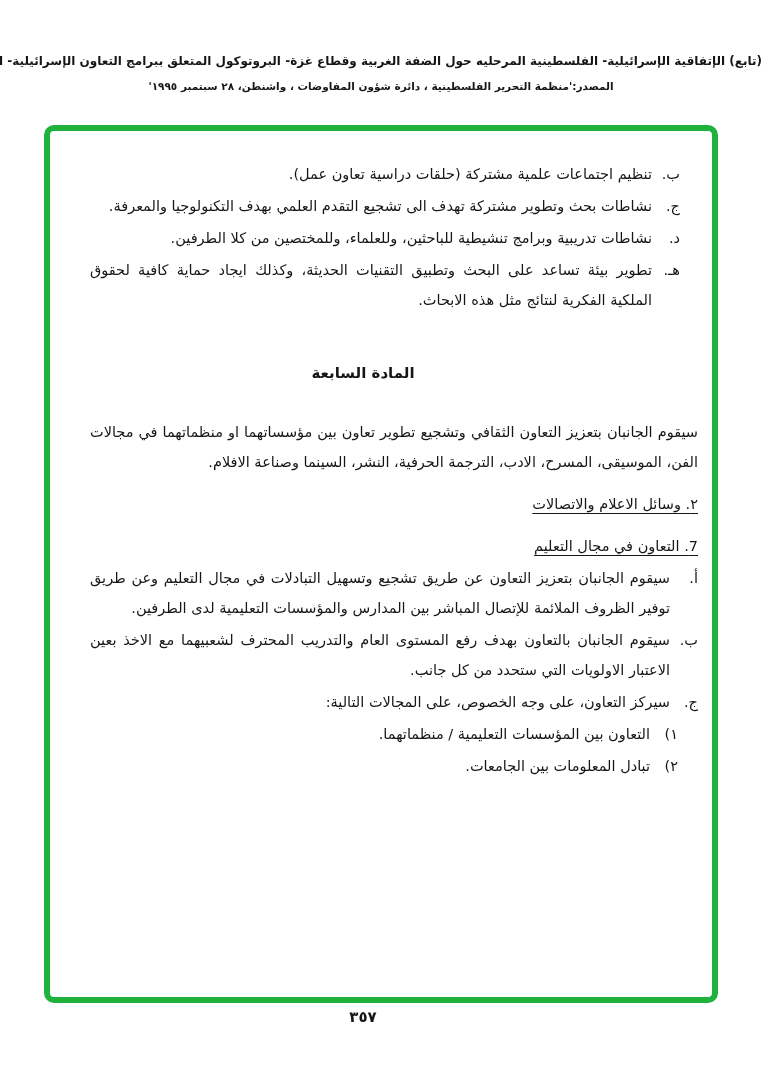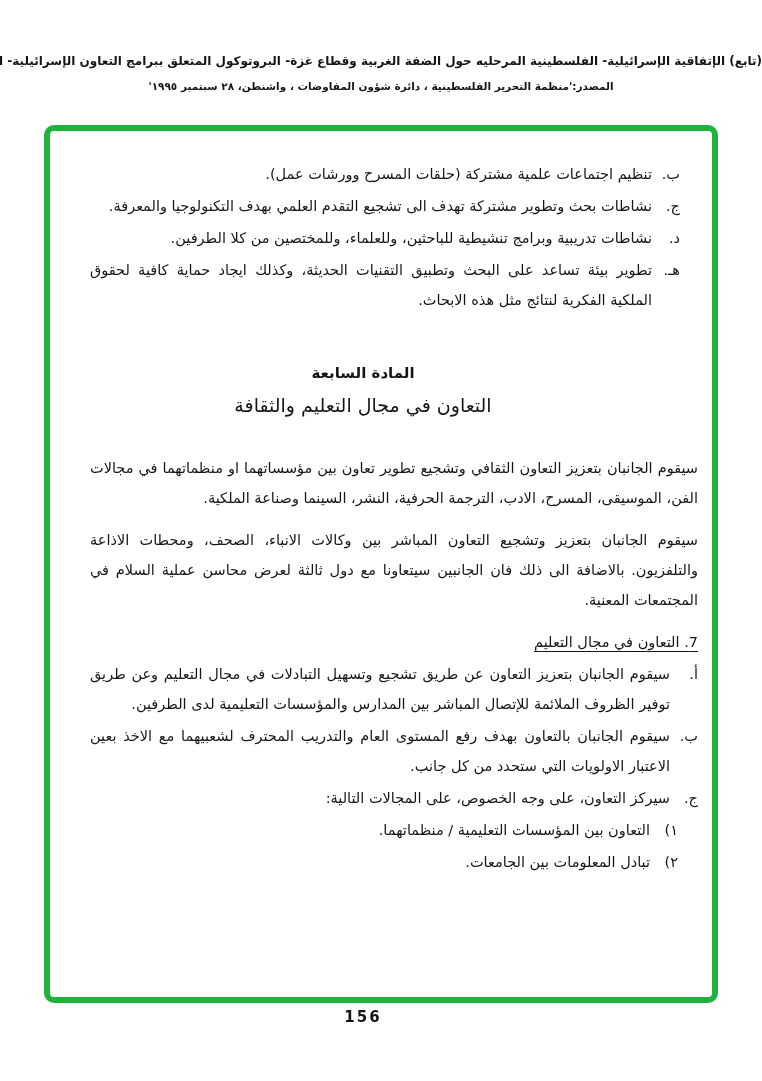--- a/index.html
+++ b/index.html
@@ -106,47 +106,46 @@
     <div class="line1">(تابع) الإتفاقية الإسرائيلية- الفلسطينية المرحليه حول الضفة الغربية وقطاع غزة- البروتوكول المتعلق ببرامج التعاون الإسرائيلية- الفلسطينية</div>
     <div class="line2">المصدر:'منظمة التحرير الفلسطينية ، دائرة شؤون المفاوضات ، واشنطن، ٢٨ سبتمبر ١٩٩٥'</div>
   </header>
 
   <div class="green-box" style="border-color: rgb(31, 178, 60);">
     <div class="box-content">
 
       <div class="top-list">
         <div class="li-row">
           <span class="marker">ب.</span>
-          <div class="txt">تنظيم اجتماعات علمية مشتركة (حلقات المسرح وورشات عمل).</div>
+          <div class="txt">تنظيم اجتماعات علمية مشتركة (حلقات دراسية تعاون عمل).</div>
         </div>
         <div class="li-row">
           <span class="marker">ج.</span>
           <div class="txt">نشاطات بحث وتطوير مشتركة تهدف الى تشجيع التقدم العلمي بهدف التكنولوجيا والمعرفة.</div>
         </div>
         <div class="li-row">
           <span class="marker">د.</span>
           <div class="txt">نشاطات تدريبية وبرامج تنشيطية للباحثين، وللعلماء، وللمختصين من كلا الطرفين.</div>
         </div>
         <div class="li-row">
           <span class="marker">هـ.</span>
           <div class="txt">تطوير بيئة تساعد على البحث وتطبيق التقنيات الحديثة، وكذلك ايجاد حماية كافية لحقوق الملكية الفكرية  لنتائج مثل هذه الابحاث.</div>
         </div>
       </div>
 
       <div class="article-block">
         <div class="article-title">المادة السابعة</div>
-        <div class="article-subtitle">التعاون في مجال التعليم والثقافة</div>
       </div>
 
       <div class="section section-1">
-        <p class="sec-body">سيقوم الجانبان بتعزيز التعاون الثقافي وتشجيع تطوير تعاون بين مؤسساتهما او منظماتهما  في مجالات الفن، الموسيقى، المسرح، الادب، الترجمة الحرفية، النشر، السينما وصناعة الملكية.</p>
+        <p class="sec-body">سيقوم الجانبان بتعزيز التعاون الثقافي وتشجيع تطوير تعاون بين مؤسساتهما او منظماتهما  في مجالات الفن، الموسيقى، المسرح، الادب، الترجمة الحرفية، النشر، السينما وصناعة الافلام.</p>
       </div>
 
       <div class="section section-n">
-        <p class="sec-body">سيقوم الجانبان بتعزيز وتشجيع التعاون المباشر بين وكالات الانباء، الصحف، ومحطات الاذاعة والتلفزيون. بالاضافة الى ذلك فان الجانبين سيتعاونا مع دول ثالثة لعرض محاسن عملية السلام في المجتمعات المعنية.</p>
+        <div class="sec-heading">٢. وسائل الاعلام والاتصالات</div>
       </div>
 
       <div class="section section-n">
         <div class="sec-heading">7. التعاون في مجال التعليم</div>
 
         <div class="edu-list">
           <div class="li-row">
             <span class="marker">أ.</span>
             <div class="txt">سيقوم الجانبان بتعزيز التعاون عن طريق تشجيع وتسهيل التبادلات في مجال التعليم وعن طريق توفير الظروف الملائمة للإتصال المباشر بين المدارس والمؤسسات التعليمية لدى الطرفين.</div>
           </div>
@@ -168,15 +167,15 @@
           <div class="li-row">
             <span class="marker">٢)</span>
             <div class="txt">تبادل المعلومات بين الجامعات.</div>
           </div>
         </div>
       </div>
 
     </div>
   </div>
 
-  <footer class="page-footer">156</footer>
+  <footer class="page-footer">٣٥٧</footer>
 
 </div>
 
 </body></html>

